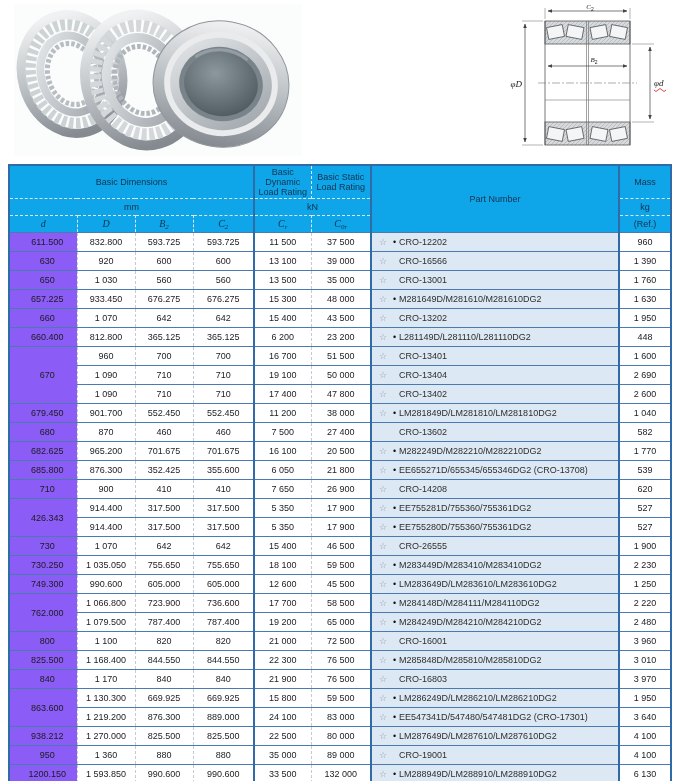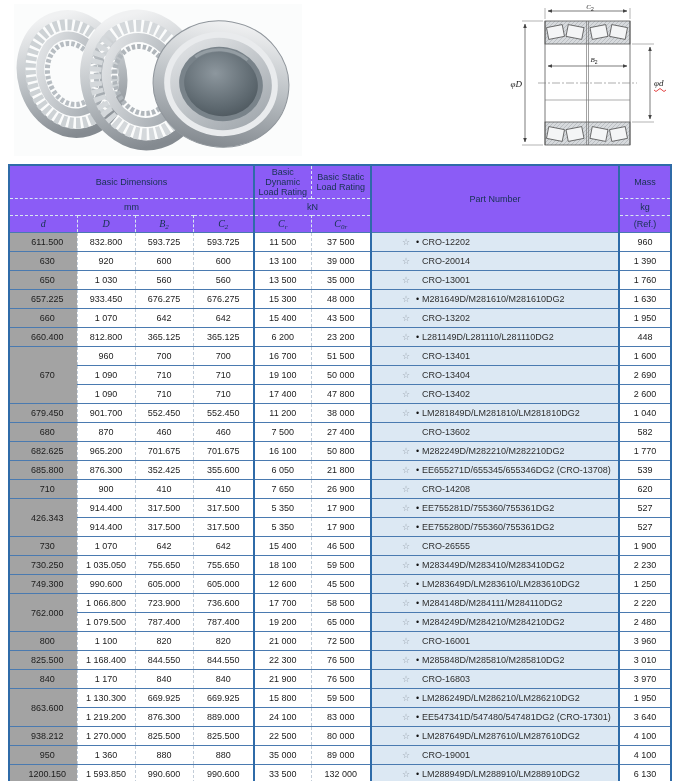--- a/index.html
+++ b/index.html
@@ -3,34 +3,34 @@
 <meta charset="utf-8">
 <style>
   html,body{margin:0;padding:0;background:#fff;}
   body{width:678px;height:781px;font-family:"Liberation Sans",sans-serif;color:#1c1c1c;overflow:hidden;}
   .top{position:relative;height:164px;background:#fff;}
   .photo{position:absolute;left:14px;top:4px;width:288px;height:152px;}
   .diagram{position:absolute;left:492px;top:0px;width:180px;height:162px;}
   table.spec{border-collapse:collapse;table-layout:fixed;width:662px;margin-left:8px;border:2px solid #2f6ba8;}
   col.c1{width:68px}col.c2{width:58px}col.c3{width:58px}col.c4{width:61px}
   col.c5{width:57px}col.c6{width:60px}col.c7{width:248px}col.c8{width:52px}
-  thead th{background:#8b5cf6;color:#16324f;font-weight:normal;font-size:9px;line-height:10px;
+  thead th{background:#0ea5e9;color:#16324f;font-weight:normal;font-size:9px;line-height:10px;
            text-align:center;vertical-align:middle;border-right:1px dashed #d9e6f1;padding:1px 0;}
   thead tr.hr1 th{height:26px;}
   thead tr.hr2 th{height:14px;}
   thead tr.hr3 th{height:14px;}
   thead tr.hr2 th,thead tr.hr3 th{border-top:1px dashed #d9e6f1;}
   thead th.bl,tbody td.bl{border-left:2px solid #2f6ba8;}
   thead tr.hr3 .sym i{font:italic 10px "Liberation Serif",serif;color:#16324f;}
   thead tr.hr3 .sym sub{font:italic 7px "Liberation Serif",serif;vertical-align:-2px;}
   tbody td{font-size:9px;height:18px;line-height:18px;text-align:center;vertical-align:middle;
            border-top:1px solid #4a7ab0;border-right:1px dashed #c3cdd8;padding:0;background:#fff;
            white-space:nowrap;overflow:hidden;}
-  tbody td.c-d{background:#a3a3a3;padding-left:8px;}
-  tbody td.c-part{background:#dce8f3;text-align:left;padding-left:30px;}
+  tbody td.c-d{background:#8b5cf6;padding-left:8px;}
+  tbody td.c-part{background:#dce8f3;text-align:left;padding-left:7px;}
   tbody td.c-part .star{color:#98a1ab;font-size:9px;display:inline-block;width:11px;}
   tbody td.c-part .dot{color:#111;font-size:9px;display:inline-block;width:9px;text-align:center;}
   tbody td.c-part .plabel{color:#2e2e2e;}
   tbody td.c-mass{background:#fff;}
   thead{border-bottom:1px solid #2f6ba8;}
 </style>
 </head>
 <body>
 
 <div class="top">
@@ -185,21 +185,21 @@
         <td class="c-part bl"><span class="star">☆</span><span class="dot">•</span><span class="plabel">CRO-12202</span></td>
         <td class="c-mass bl">960</td>
       </tr>
       <tr>
         <td class="c-d" rowspan="1">630</td>
         <td class="c-D">920</td>
         <td class="c-B">600</td>
         <td class="c-C">600</td>
         <td class="c-cr bl">13 100</td>
         <td class="c-cor">39 000</td>
-        <td class="c-part bl"><span class="star">☆</span><span class="dot"></span><span class="plabel">CRO-20014</span></td>
+        <td class="c-part bl"><span class="star">☆</span><span class="dot"></span><span class="plabel">CRO-16566</span></td>
         <td class="c-mass bl">1 390</td>
       </tr>
       <tr>
         <td class="c-d" rowspan="1">650</td>
         <td class="c-D">1 030</td>
         <td class="c-B">560</td>
         <td class="c-C">560</td>
         <td class="c-cr bl">13 500</td>
         <td class="c-cor">35 000</td>
         <td class="c-part bl"><span class="star">☆</span><span class="dot"></span><span class="plabel">CRO-13001</span></td>
@@ -282,21 +282,21 @@
         <td class="c-cor">27 400</td>
         <td class="c-part bl"><span class="star"></span><span class="dot"></span><span class="plabel">CRO-13602</span></td>
         <td class="c-mass bl">582</td>
       </tr>
       <tr>
         <td class="c-d" rowspan="1">682.625</td>
         <td class="c-D">965.200</td>
         <td class="c-B">701.675</td>
         <td class="c-C">701.675</td>
         <td class="c-cr bl">16 100</td>
-        <td class="c-cor">50 800</td>
+        <td class="c-cor">20 500</td>
         <td class="c-part bl"><span class="star">☆</span><span class="dot">•</span><span class="plabel">M282249D/M282210/M282210DG2</span></td>
         <td class="c-mass bl">1 770</td>
       </tr>
       <tr>
         <td class="c-d" rowspan="1">685.800</td>
         <td class="c-D">876.300</td>
         <td class="c-B">352.425</td>
         <td class="c-C">355.600</td>
         <td class="c-cr bl">6 050</td>
         <td class="c-cor">21 800</td>

